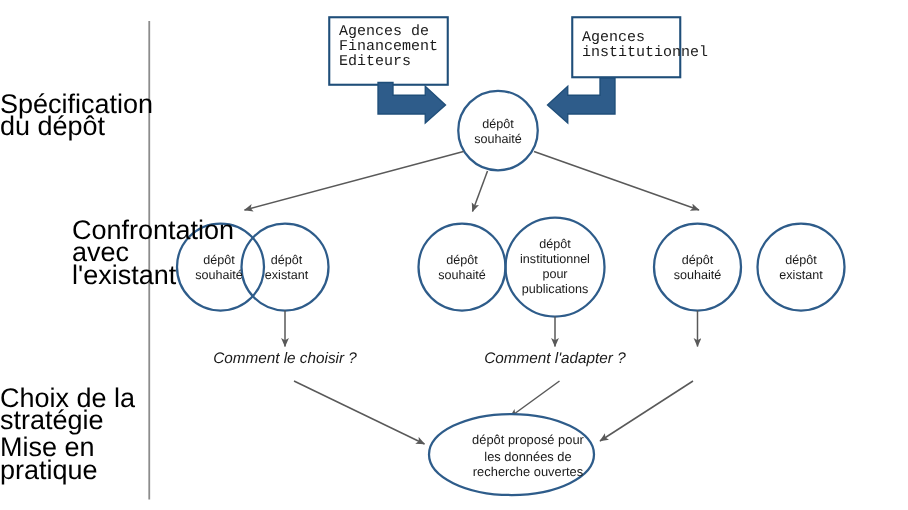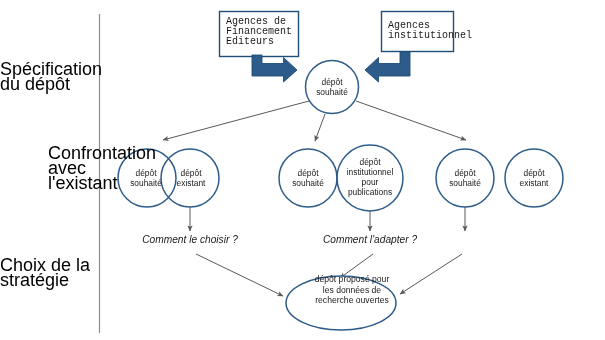--- a/index.html
+++ b/index.html
@@ -121,20 +121,22 @@
 
     <ellipse cx="341" cy="303" rx="55" ry="27" fill="#ffffff" stroke="#2E5C8A" stroke-width="1.5"></ellipse>
   </svg>
 
   <div class="stage-label" style="left:0px; top:62px; width:97px;">Spécification
 du dépôt</div>
   <div class="stage-label" style="left:0px; top:146px; width:97px;margin-left:48px;">Confrontation
 avec l'existant</div>
   <div class="stage-label" style="left:0px; top:230px; width:97px;margin-top:28px;">Choix de la
 stratégie</div>
+  <div class="stage-label" style="left:0px; top:291px; width:97px;">Mise en
+pratique</div>
 
   <div class="box-text" style="left:226px; top:17px; width:70px;">Agences de
 Financement
 Editeurs</div>
   <div class="box-text" style="left:388px; top:21px; width:64px;">Agences
 institutionnel</div>
 
   <div class="node-text" style="left:302px; top:77px; width:60px;">dépôt
 souhaité</div>
 
@@ -151,17 +153,17 @@
 publications</div>
 
   <div class="node-text" style="left:439px; top:168px; width:52px;">dépôt
 souhaité</div>
   <div class="node-text" style="left:508px; top:168px; width:52px;">dépôt
 existant</div>
 
   <div class="strategy-text" style="left:310px; top:234px; width:120px;">Comment l'adapter ?</div>
   <div class="strategy-text" style="left:130px; top:234px; width:120px;">Comment le choisir ?</div>
 
-  <div class="ellipse-text" style="left:286px; top:274px; width:132px;">dépôt proposé pour
+  <div class="ellipse-text" style="left:286px; top:288px; width:132px;">dépôt proposé pour
 les données de
 recherche ouvertes</div>
 
 </div>
 
 </body></html>

